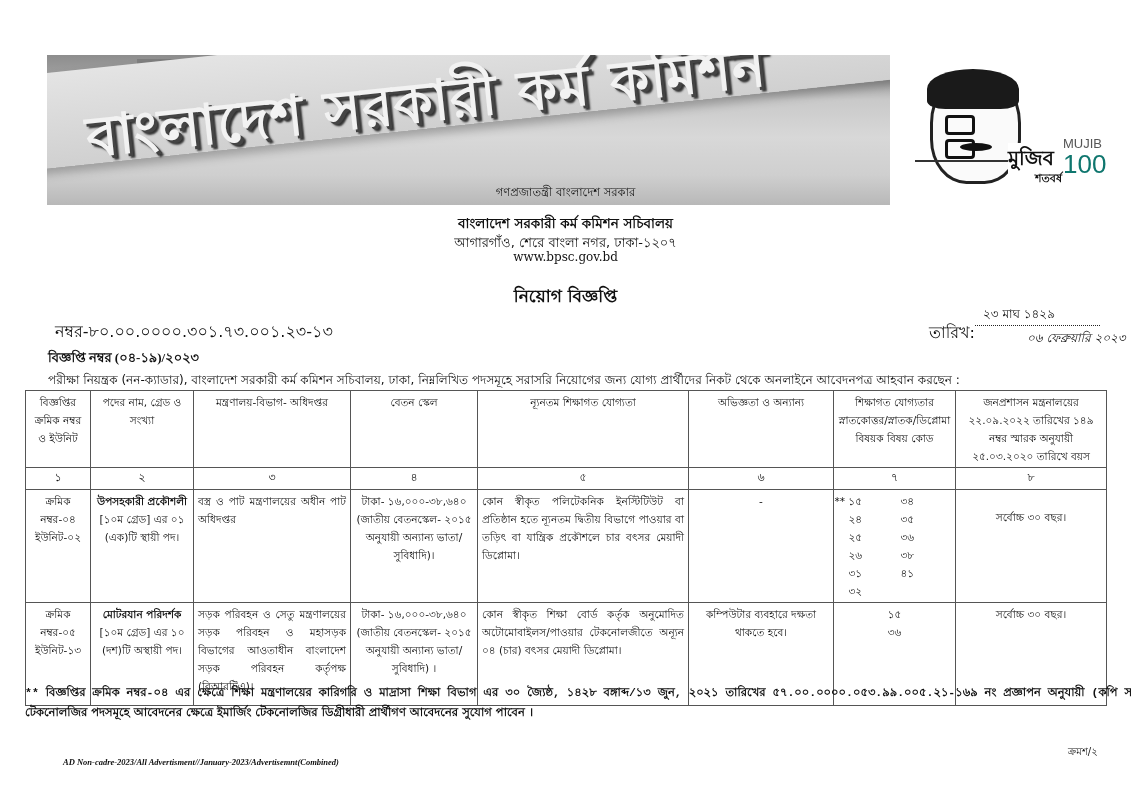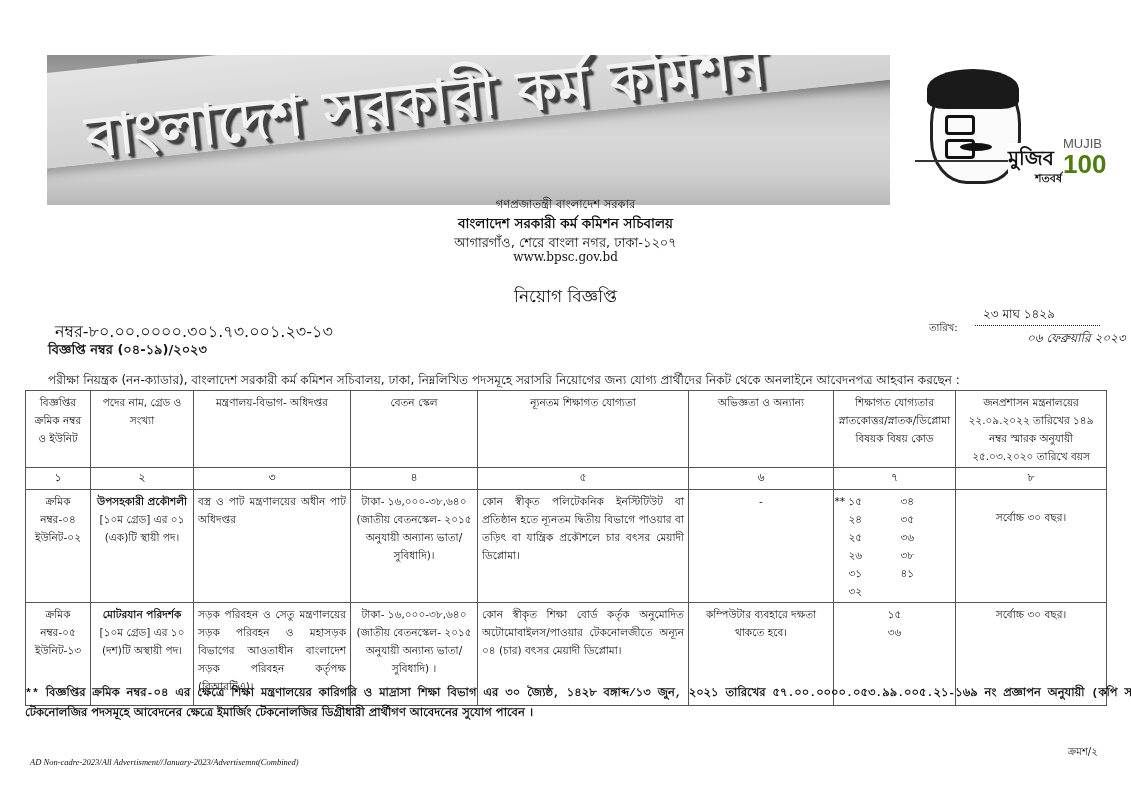--- a/index.html
+++ b/index.html
@@ -14,55 +14,55 @@
   .mujib { position:absolute; left:905px; top:65px; width:195px; height:130px; }
   .mujib .face { position:absolute; left:25px; top:8px; width:85px; height:105px; border-radius:45% 45% 40% 40%; background:#fafafa; border:3px solid #222; }
   .mujib .hair { position:absolute; left:22px; top:4px; width:92px; height:40px; border-radius:50% 50% 20% 20%; background:#1a1a1a; }
   .mujib .glasses { position:absolute; left:40px; top:50px; width:60px; height:16px; }
   .mujib .glasses span { display:inline-block; width:24px; height:14px; border:3px solid #111; border-radius:4px; margin-right:2px; }
   .mujib .mustache { position:absolute; left:55px; top:78px; width:32px; height:8px; background:#111; border-radius:50%; }
   .mujib .coat { position:absolute; left:10px; top:95px; width:120px; height:38px; border-top:2px solid #333; }
   .mujib .tag { position:absolute; left:103px; top:78px; font-weight:bold; color:#111; font-size:20px; background:#fff; }
   .mujib .tag2 { position:absolute; left:114px; top:105px; font-size:11px; font-weight:bold;margin-left:16px; }
   .mujib .m100 { position:absolute; left:158px; top:72px; color:#555; font-family:"Liberation Sans", sans-serif; font-size:13px; line-height:13px; }
-  .mujib .m100 b { font-size:26px; line-height:28px; display:block; font-weight:bold; color:#4d7c0f; }
+  .mujib .m100 b { font-size:26px; line-height:28px; display:block; font-weight:normal; color:#0f766e; }
 
   .center { position:absolute; left:0; width:1131px; text-align:center; }
-  .gov { top:196px; font-size:11.5px; }
+  .gov { top:184px; font-size:11.5px; }
   .sec { top:213px; font-size:13.5px; font-weight:bold; }
   .addr { top:233px; font-size:13px; }
   .web { top:250px; font-size:12px; font-family:"DejaVu Serif", serif; }
-  .title { top:283px; font-size:17px; font-weight:normal; }
+  .title { top:283px; font-size:17px; font-weight:bold; }
 
   .memo { position:absolute; left:55px; top:319px; font-size:16px; }
-  .date-label { position:absolute; left:929px; top:320px; font-size:10px; }
+  .date-label { position:absolute; left:929px; top:320px; font-size:16px; }
   .date-top { position:absolute; left:983px; top:305px; font-size:12px; }
   .date-line { position:absolute; left:975px; top:325px; width:125px; border-top:1px dotted #222; }
   .date-bot { position:absolute; left:1027px; top:329px; font-size:12px;font-style:italic; }
 
-  .adno { position:absolute; left:48px; top:340px; font-size:13px; font-weight:bold; }
+  .adno { position:absolute; left:48px; top:348px; font-size:13px; font-weight:bold;font-family:Liberation Serif, serif; }
   .intro { position:absolute; left:48px; top:371px; font-size:12px; white-space:nowrap; }
 
   table.jobs { position:absolute; left:25px; top:390px; width:1081px; border-collapse:collapse; table-layout:fixed; font-size:10.5px; }
   table.jobs td, table.jobs th { border:1px solid #555; padding:2px 4px; vertical-align:top; line-height:18px; }
   table.jobs th { font-weight:normal; text-align:center; height:58px; }
   table.jobs tr.nums td { text-align:center; height:17px; line-height:15px; font-size:11px; }
   table.jobs tr.row1 td { height:105px; }
   table.jobs tr.row2 td { height:98px; }
   .c { text-align:center; }
   .j { text-align:justify; }
   .bold { font-weight:bold; }
   .codes { display:grid; grid-template-columns:48px 40px; justify-content:center; column-gap:4px; }
   .codes span { display:block; }
   .star { margin-left:-14px; }
 
   .foot1 { position:absolute; left:25px; top:684px; font-size:11.5px; font-weight:bold; white-space:nowrap;font-family:Liberation Mono, monospace; }
   .foot2 { position:absolute; left:25px; top:704px; font-size:11.5px; font-weight:bold; white-space:nowrap; }
   .cont { position:absolute; left:1068px; top:744px; font-size:10px;text-align:right; }
-  .path { position:absolute; left:30px; top:757px; font-size:8.5px; font-style:italic; font-weight:normal; font-family:"Liberation Serif", serif; }
+  .path { position:absolute; left:63px; top:757px; font-size:8.5px; font-style:italic; font-weight:bold; font-family:"Liberation Serif", serif; }
 </style>
 </head>
 <body>
 
 <div class="banner">
   <div class="window"></div>
   <div class="beam"></div>
   <div class="sign">বাংলাদেশ সরকারী কর্ম কমিশন</div>
 </div>
 

